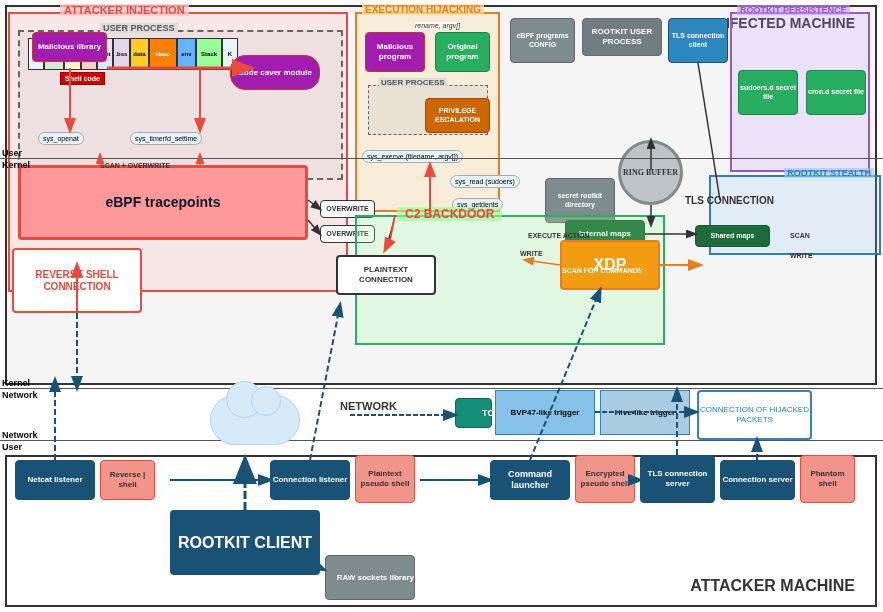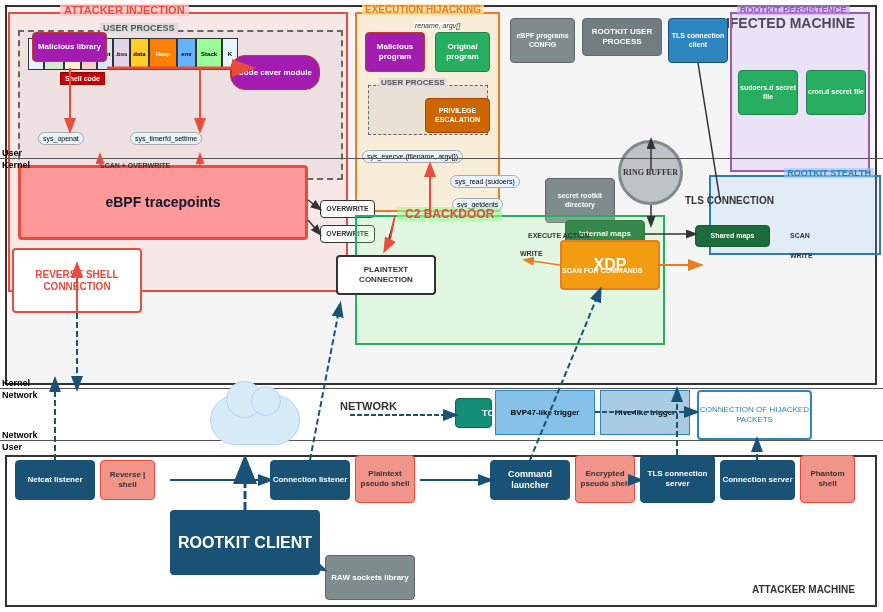--- a/index.html
+++ b/index.html
@@ -437,21 +437,21 @@
 
   <div style="position:absolute; top:390px; left:600px; width:90px; height:45px; background:#a9cce3; border:1px solid #2e86c1; display:flex; align-items:center; justify-content:center; font-size:8px; font-weight:bold; text-align:center;">
     <span>Hive-like trigger</span>
   </div>
 
   <div class="box" style="top:390px; left:697px; width:115px; height:50px; background:#fff; border:2px solid #2e86c1; color:#2e86c1; font-size:8px; font-weight:normal;">
     <span>CONNECTION OF HIJACKED PACKETS</span>
   </div>
 
   <div style="position:absolute; top:455px; left:5px; width:872px; height:152px; border:2px solid #333; background:#fff;">
-    <span style="position:absolute; bottom:10px; right:20px; font-size:10px; font-weight:bold; color:#333;">ATTACKER MACHINE</span>
+    <span style="position:absolute; bottom:10px; right:20px; font-size:16px; font-weight:bold; color:#333;">ATTACKER MACHINE</span>
   </div>
 
   <div class="box box-pink" style="top:460px; left:100px; width:55px; height:40px; font-size:8px;">
     <span>Reverse | shell</span>
   </div>
 
   <div class="box box-blue-dark" style="top:460px; left:15px; width:80px; height:40px; font-size:8px;">
     <span>Netcat listener</span>
   </div>
 
@@ -480,21 +480,21 @@
   </div>
 
   <div class="box box-blue-dark" style="top:510px; left:170px; width:150px; height:65px; font-size:16px; font-weight:900; border:3px solid #1a5276;">
     <span>ROOTKIT CLIENT</span>
   </div>
 
   <div class="box box-pink" style="top:455px; left:800px; width:55px; height:48px; font-size:8px;">
     <span>Phantom shell</span>
   </div>
 
-  <div class="box box-gray" style="top:555px; left:325px; width:90px; height:45px; font-size:8px;">
+  <div class="box box-gray" style="top:555px; left:325px; width:90px; height:45px; font-size:8px;justify-content:flex-end;">
     <span>RAW sockets library</span>
   </div>
 
   <svg class="svg-overlay" xmlns="http://www.w3.org/2000/svg">
     <defs>
       <marker id="arrowRed" markerWidth="8" markerHeight="8" refX="6" refY="3" orient="auto">
         <path d="M0,0 L0,6 L8,3 z" fill="#e74c3c"></path>
       </marker>
       <marker id="arrowBlue" markerWidth="8" markerHeight="8" refX="6" refY="3" orient="auto">
         <path d="M0,0 L0,6 L8,3 z" fill="#2e86c1"></path>

